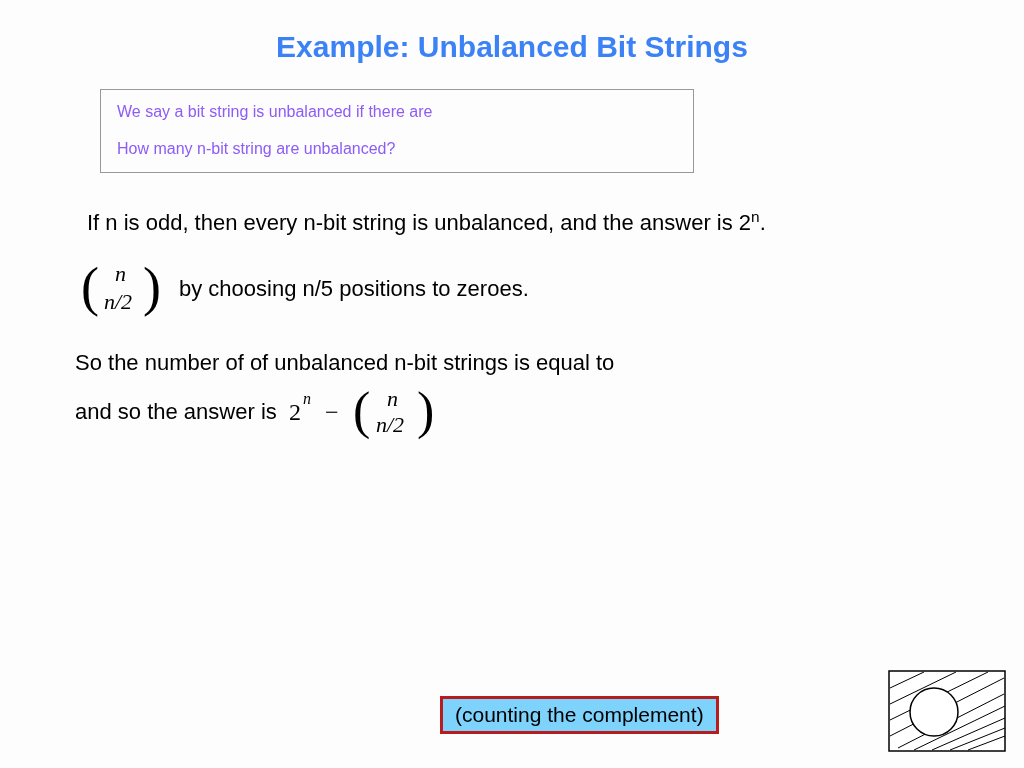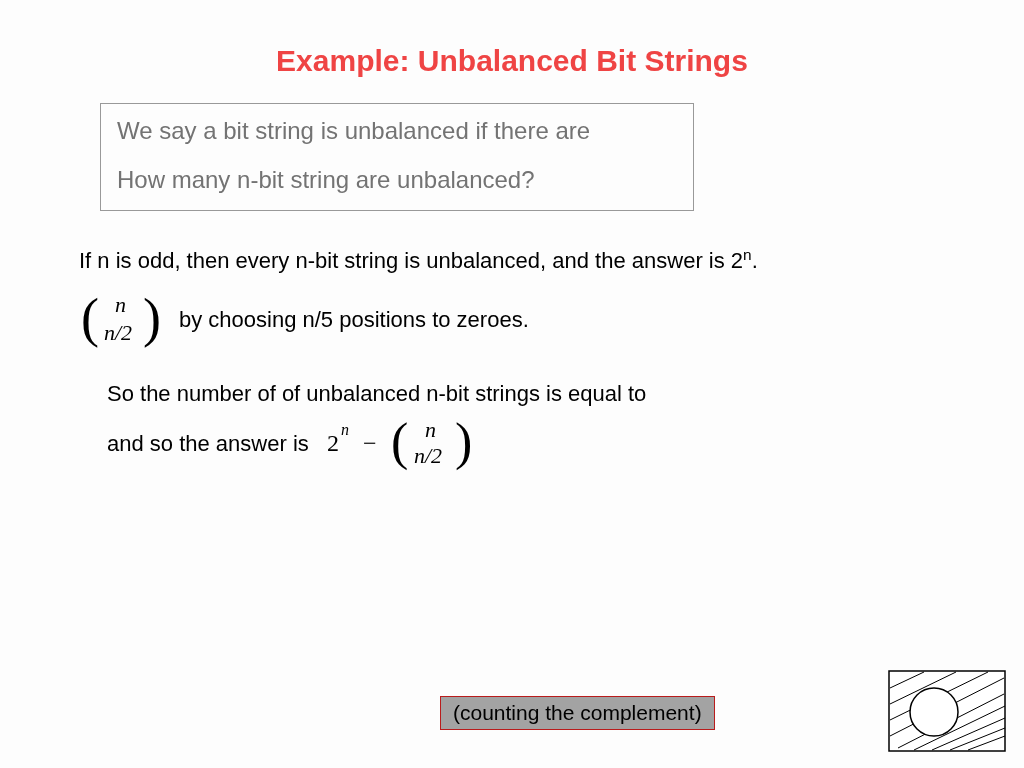--- a/index.html
+++ b/index.html
@@ -7,64 +7,64 @@
     padding: 0;
     width: 1024px;
     height: 768px;
     font-family: "Comic Sans MS", cursive, sans-serif;
     background: #fdfdfd;
     position: relative;
     overflow: hidden;
   }
   .title {
     text-align: center;
-    color: #ef4444;
+    color: #3b82f6;
     font-size: 30px;
     font-weight: bold;
-    padding-top: 44px;
+    padding-top: 30px;
   }
   .def-box {
     margin: 25px 0 0 100px;
     border: 1px solid #999;
     padding: 10px 16px 12px 16px;
     width: 560px;
-    font-size: 24px;
+    font-size: 16px;
     line-height: 1.45;
-    color: #737373;
+    color: #8b5cf6;
   }
   .content {
     margin-left: 75px;
     margin-top: 32px;
     font-size: 22px;
     color: #000;
     line-height: 1.55;
     width: 880px;
   }
-  .p1 { margin: 4px; }
+  .p1 { margin: 12px; }
   .p2 { margin-top: 14px; }
   .math-row {
     display: flex;
     align-items: center;
     margin-top: 6px;
     gap: 14px;
   }
-  .p3 { margin-top: 20px; line-height: 1.6; margin-left: 32px; }
+  .p3 { margin-top: 20px; line-height: 1.6; }
   .answer-row {
     display: flex;
     align-items: center;
-    gap: 14px;
+    gap: 8px;
   }
   .complement-box {
     position: absolute;
     left: 440px;
     top: 696px;
-    border: 1px solid #b91c1c;
+    border: 3px solid #b91c1c;
     padding: 4px 12px;
     font-size: 21px;
-    background: #a3a3a3;
+    background: #7dd3fc;
   }
   .diagram {
     position: absolute;
     right: 18px;
     bottom: 16px;
     width: 118px;
     height: 82px;
   }
   sup { font-size: 0.7em; }
 </style>

